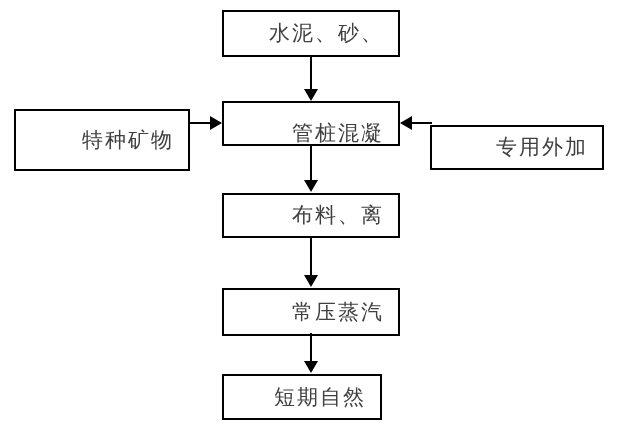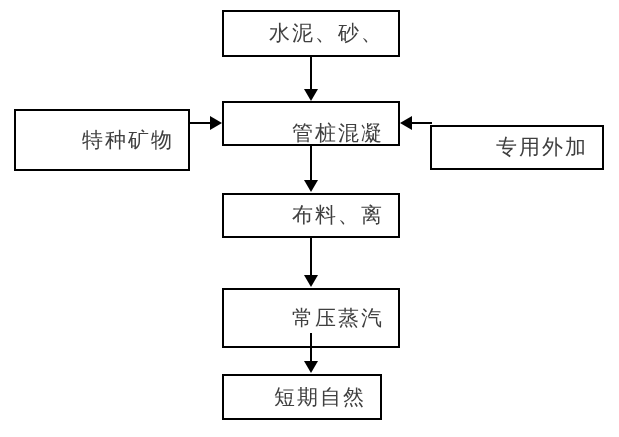--- a/index.html
+++ b/index.html
@@ -75,21 +75,21 @@
   </div>
 
   <div class="node" style="left:222px; top:101px; width:178px; height:45px;align-items:flex-end;">
     <span class="node-label">管桩混凝</span>
   </div>
 
   <div class="node" style="left:222px; top:193px; width:178px; height:45px;">
     <span class="node-label">布料、离</span>
   </div>
 
-  <div class="node" style="left:222px; top:288px; width:178px; height:60px;">
+  <div class="node" style="left:222px; top:288px; width:178px; height:48px;">
     <span class="node-label">常压蒸汽</span>
   </div>
 
   <div class="node" style="left:222px; top:374px; width:160px; height:46px;">
     <span class="node-label">短期自然</span>
   </div>
 
   <div class="node" style="left:14px; top:109px; width:176px; height:62px;">
     <span class="node-label">特种矿物</span>
   </div>

